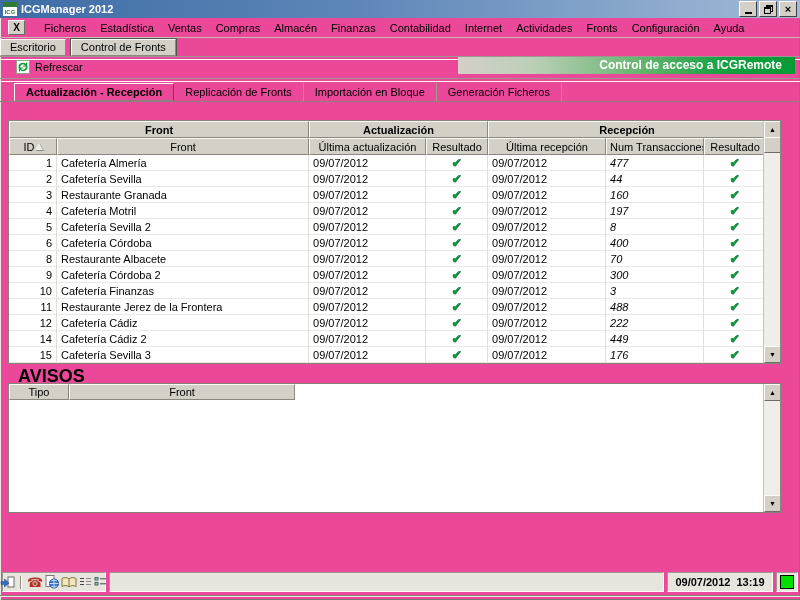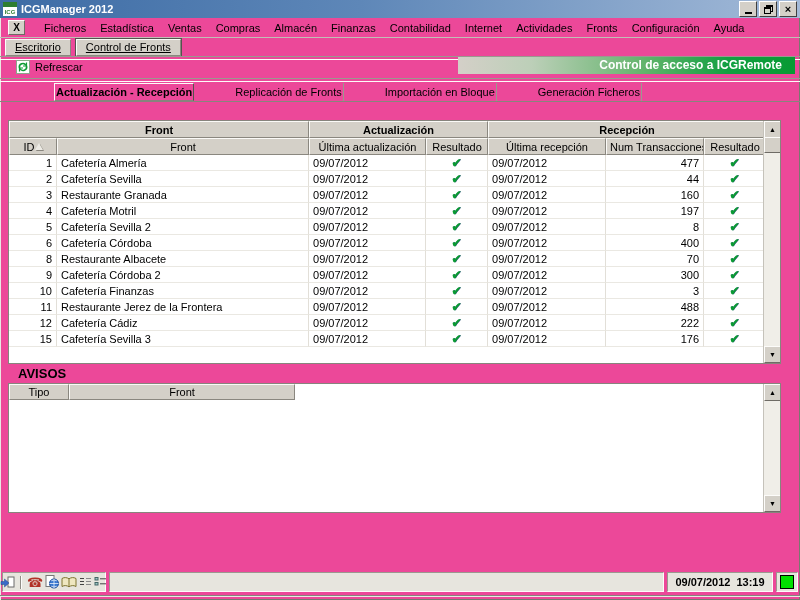--- a/index.html
+++ b/index.html
@@ -20,57 +20,57 @@
   .g-restore{position:relative;display:inline-block;width:9px;height:9px;}
   .g-restore::before{content:"";position:absolute;right:0;top:0;width:5px;height:4px;border:1px solid #000;border-top-width:2px;}
   .g-restore::after{content:"";position:absolute;left:0;bottom:0;width:5px;height:4px;border:1px solid #000;border-top-width:2px;background:#D4D0C8;}
   .g-close{font-weight:bold;font-size:11px;line-height:10px;}
   
   .menubar{position:absolute;top:18px;left:0;right:0;height:19px;display:flex;align-items:center;padding-left:8px;border-bottom:1px solid #C1BEB6;}
   .menu-x{width:17px;height:15px;background:#D4D0C8;font-weight:bold;font-size:10px;display:flex;align-items:center;justify-content:center;margin-right:12px;}
   .menu-items{display:flex;height:100%;align-items:center;}
   .menu-item{padding:2px 7px;white-space:nowrap;}
   
-  .doctabs{position:absolute;top:38px;left:0;right:0;height:18px;display:flex;gap:5px;padding-left:5px;align-items:center;text-decoration:underline;}
+  .doctabs{position:absolute;top:38px;left:0;right:0;height:18px;display:flex;gap:5px;align-items:center;}
   .doctab{height:15px;padding:0 9px;background:#D4D0C8;border:1px solid;border-color:#FDFCFA #8A877F #8A877F #FDFCFA;display:flex;align-items:center;white-space:nowrap;}
   .doctab.active{box-shadow:0 0 0 1px #55534E;}
   .groove{position:absolute;left:0;right:0;height:2px;border-top:1px solid #9B988F;border-bottom:1px solid #FDFCFA;}
   
   .refresh-btn{position:absolute;top:58px;left:13px;height:17px;display:flex;align-items:center;gap:5px;padding:0 3px;}
   .banner{position:absolute;top:57px;left:458px;right:5px;height:17px;line-height:17px;
     text-align:right;padding-right:13px;color:#fff;font-weight:bold;font-size:12px;
     background:linear-gradient(90deg,#D4D0C8 0%,#BCCFB8 22%,#63B46C 55%,#12A041 80%,#089A34 100%);}
   
   .subtabs{position:absolute;top:83px;left:0;right:0;height:18px;display:flex;padding-left:14px;align-items:stretch;border-bottom:1px solid #87847D;}
-  .subtab{padding:0 1px;display:flex;align-items:center;white-space:nowrap;margin-left:40px;}
+  .subtab{padding:0 11px;display:flex;align-items:center;white-space:nowrap;}
   .subtab.active{font-weight:bold;border:1px solid;border-color:#FDFCFA #55534E #87847D #FDFCFA;}
   .subtab:not(.active){border-right:1px solid #9B988F;}
   
   .fronts-box{position:absolute;left:8px;top:120px;width:773px;height:244px;border:1px solid #87847D;background:#fff;box-sizing:border-box;overflow:hidden;}
   table.grid{border-collapse:separate;border-spacing:0;table-layout:fixed;width:757px;font-size:11px;}
   table.grid th{background:#D4D0C8;border:1px solid;border-color:#FBFAF7 #8A877F #8A877F #FBFAF7;font-weight:normal;height:15px;padding:0 3px;text-align:center;overflow:hidden;white-space:nowrap;}
   table.grid th.gh{font-weight:bold;}
   table.grid td{height:15px;padding:0 4px;background:#fff;border-right:1px solid #E2DFD8;border-bottom:1px solid #EAE8E2;overflow:hidden;white-space:nowrap;vertical-align:middle;}
   td.id{text-align:right;padding-right:6px;}
   td.name{padding-left:6px;}
   td.date{background:#FFFFE1;}
-  td.num{text-align:right;padding-right:8px;}
+  td.num{padding-right:8px;font-style:italic;}
   td.check-cell{background:#F2F1EB;text-align:center;}
   .check{color:#0B9C33;font-weight:bold;font-size:12px;text-shadow:0.5px -0.5px 0 #2A4A7A;}
   .idh{display:flex;justify-content:center;align-items:center;gap:0;}
   .sort-tri{width:0;height:0;border-left:4px solid transparent;border-right:4px solid transparent;border-bottom:7px solid #EDEBE5;filter:drop-shadow(1px 1px 0 #8A877F);}
   
   .vscroll{position:absolute;top:0;right:0;bottom:0;width:16px;background:#F0EEE8;border-left:1px solid #C5C2BA;}
   .scroll-btn{position:absolute;left:0;width:15px;height:15px;background:#D4D0C8;border:1px solid;border-color:#FDFCFA #6E6B65 #6E6B65 #FDFCFA;display:flex;align-items:center;justify-content:center;}
   .scroll-btn .arrow{font-size:7px;line-height:7px;}
   .scroll-btn.top{top:0;}
   .scroll-btn.bottom{bottom:0;}
   .scroll-thumb{position:absolute;left:0;top:16px;width:15px;height:14px;background:#D4D0C8;border:1px solid;border-color:#FDFCFA #6E6B65 #6E6B65 #FDFCFA;}
   
-  .avisos-label{position:absolute;left:18px;top:366px;font-weight:bold;font-size:13px;}
+  .avisos-label{position:absolute;left:18px;top:366px;font-weight:bold;font-size:18px;}
   .avisos-box{position:absolute;left:8px;top:383px;width:773px;height:130px;border:1px solid #87847D;background:#fff;box-sizing:border-box;overflow:hidden;}
   .avisos-header{display:flex;width:757px;}
   .avh{background:#D4D0C8;border:1px solid;border-color:#FBFAF7 #8A877F #8A877F #FBFAF7;height:14px;line-height:14px;text-align:center;overflow:hidden;white-space:nowrap;box-sizing:content-box;}
   .avh.tipo{width:58px;}
   .avh.front{width:224px;}
   .avh.desc{flex:1;}
   .avisos-body{width:757px;height:155px;background:#fff;}
   
   .statusbar{position:absolute;left:2px;top:572px;width:796px;height:20px;display:flex;gap:3px;box-sizing:border-box;}
   .sb-panel{border:1px solid;border-color:#9B988F #FDFCFA #FDFCFA #9B988F;background:#E7E5DE;display:flex;align-items:center;box-sizing:border-box;}
@@ -308,20 +308,29 @@
   <tr>
     <td class="id">12</td>
     <td class="name">Cafetería Cádiz</td>
     <td class="date">09/07/2012</td>
     <td class="check-cell"><span class="check">✔</span></td>
     <td class="date">09/07/2012</td>
     <td class="num">222</td>
     <td class="check-cell"><span class="check">✔</span></td>
   </tr>
 
+  <tr>
+    <td class="id">14</td>
+    <td class="name">Cafetería Cádiz 2</td>
+    <td class="date">09/07/2012</td>
+    <td class="check-cell"><span class="check">✔</span></td>
+    <td class="date">09/07/2012</td>
+    <td class="num">449</td>
+    <td class="check-cell"><span class="check">✔</span></td>
+  </tr>
 
   <tr>
     <td class="id">15</td>
     <td class="name">Cafetería Sevilla 3</td>
     <td class="date">09/07/2012</td>
     <td class="check-cell"><span class="check">✔</span></td>
     <td class="date">09/07/2012</td>
     <td class="num">176</td>
     <td class="check-cell"><span class="check">✔</span></td>
   </tr>

